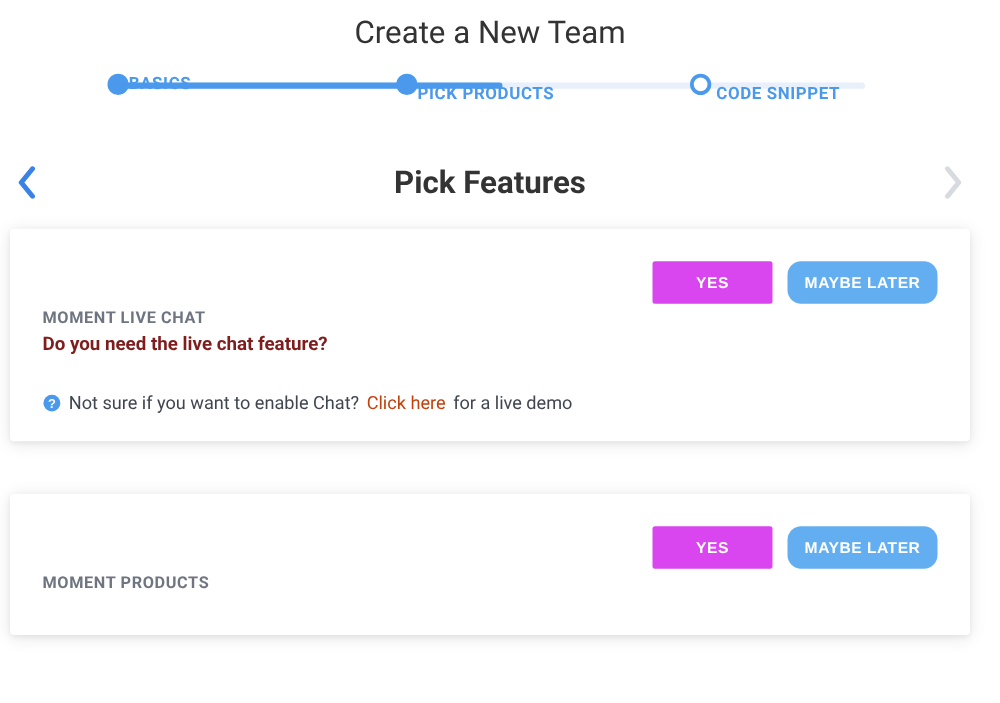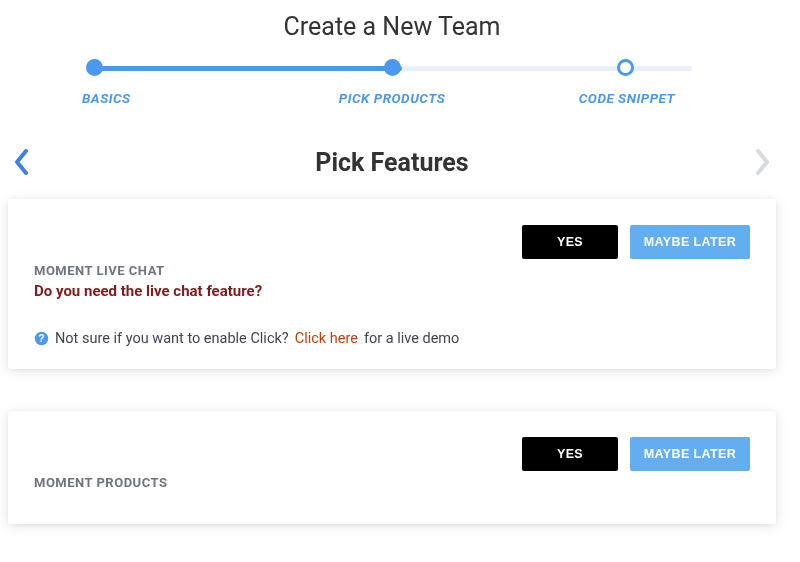--- a/index.html
+++ b/index.html
@@ -47,24 +47,23 @@
     background: #4a99ec;
     border-radius: 3px;
   }
   .steps {
     display: flex;
     justify-content: space-between;
     position: relative;
   }
   .step {
     display: flex;
-    flex-direction: column;
+    flex-direction: row;
     align-items: center;
     width: 150px;
-    font-style: italic;
   }
   .step:first-child { align-items: flex-start; }
   .step:last-child  { }
   .step-dot {
     width: 17px;
     height: 17px;
     border-radius: 50%;
     background: #4a99ec;
     margin-bottom: 14px;
     position: relative;
@@ -144,22 +143,22 @@
     color: #fff;
     font-size: 12.5px;
     font-weight: 700;
     letter-spacing: 0.4px;
     padding: 10px 0;
     border-radius: 2px;
     cursor: pointer;
     width: 110px;
     text-align: center;
   }
-  .btn.yes  { background: #000000; width: 96px; }
-  .btn.later{ background: #63aef0; width: 120px; }
+  .btn.yes  { background: #d946ef; width: 96px; }
+  .btn.later{ background: #63aef0; width: 120px; border-radius: 11px; }
   .card-hint {
     margin-top: 30px;
     font-size: 14.5px;
     color: #404550;
     display: flex;
     align-items: center;
     gap: 6px;
     flex-wrap: wrap;
   }
   .hint-icon {
@@ -222,21 +221,21 @@
       <div class="card-actions">
         <button class="btn yes">YES</button>
         <button class="btn later">MAYBE LATER</button>
       </div>
     </div>
     <div class="card-hint">
       <svg class="hint-icon" viewBox="0 0 16 16">
         <circle cx="8" cy="8" r="7.2" fill="#4a99ec"></circle>
         <text x="8" y="12" text-anchor="middle" font-size="11" font-weight="700" fill="#fff" font-family="Arial">?</text>
       </svg>
-      <span>Not sure if you want to enable Click? </span>
+      <span>Not sure if you want to enable Chat? </span>
       <span class="hint-link">Click here</span>
       <span> for a live demo</span>
     </div>
   </div>
 
   <div class="card compact">
     <div class="card-header">
       <div class="card-titles">
         <div class="card-eyebrow">MOMENT PRODUCTS</div>
       </div>

